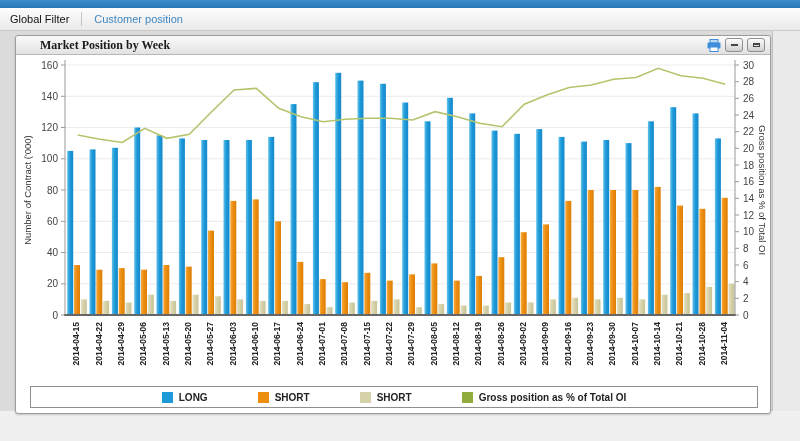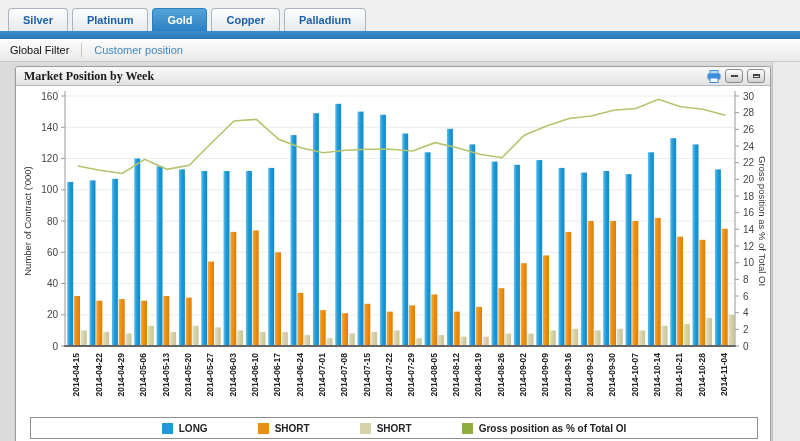--- a/index.html
+++ b/index.html
@@ -27,48 +27,41 @@
             padding:0 5px 0 6px;font-weight:bold;color:#222;cursor:pointer;box-sizing:border-box;}
   .dropdown .arrow{font-size:8px;color:#555;}
 
   
   .content{position:relative;height:380px;background:#DBDBDB;padding-top:4px;box-sizing:border-box;}
   .right-gutter{position:absolute;top:0;right:0;width:27px;height:380px;background:#EAEAEA;border-left:1px solid #C2C2C2;}
   .panel{position:relative;margin-left:15px;width:754px;background:#FFFFFF;border:1px solid #9C9C9C;
          border-radius:3px;box-shadow:0 1px 2px rgba(0,0,0,.18);padding-bottom:5px;z-index:1;}
   .phead{height:18px;line-height:18px;background:linear-gradient(#FAFAFA,#E2E2E2);border-bottom:1px solid #B8B8B8;
          border-radius:3px 3px 0 0;padding:0 5px 0 8px;display:flex;align-items:center;justify-content:space-between;}
-  .ptitle{font-family:"Liberation Serif",serif;font-weight:bold;font-size:12px;color:#1A1A1A;}
+  .ptitle{font-family:"Liberation Serif",serif;font-weight:bold;font-size:12px;color:#1A1A1A;margin-left:16px;}
   .picons{display:flex;align-items:center;gap:4px;}
   .iconbtn{cursor:pointer;display:inline-flex;align-items:center;justify-content:center;}
   .winbtn{width:16px;height:12px;border:1px solid #8E8E8E;border-radius:3px;background:linear-gradient(#FDFDFD,#CFCFCF);}
   .winbtn .dash{width:7px;height:2px;background:#444;}
   .winbtn .box{width:7px;height:4px;border:1px solid #444;border-top-width:2px;box-sizing:border-box;background:transparent;}
 
   .pbody{padding:2px 0 0 1px;}
   svg text{font-family:"Liberation Sans",sans-serif;}
 
   
   .legend{margin:1px 12px 0 13px;height:20px;border:1px solid #8E8E8E;background:#FFFFFF;
           display:flex;align-items:center;justify-content:center;gap:50px;}
   .legend .item{display:flex;align-items:center;font-size:10px;font-weight:bold;color:#222;}
   .legend .sw{width:11px;height:11px;margin-right:6px;display:inline-block;}
 </style>
 </head>
 <body>
 
 <div class="app">
 
-  <div class="tabbar">
-    <div class="tab"><span>Silver</span></div>
-    <div class="tab"><span>Platinum</span></div>
-    <div class="tab active"><span>Gold</span></div>
-    <div class="tab"><span>Copper</span></div>
-    <div class="tab"><span>Palladium</span></div>
-  </div>
 
   <div class="bluebar"></div>
 
   <div class="filterbar">
     <span class="gf-title">Global Filter</span>
     <span class="vdiv"></span>
     <span class="field-label">Customer position</span>
   </div>
 
   <div class="content">

